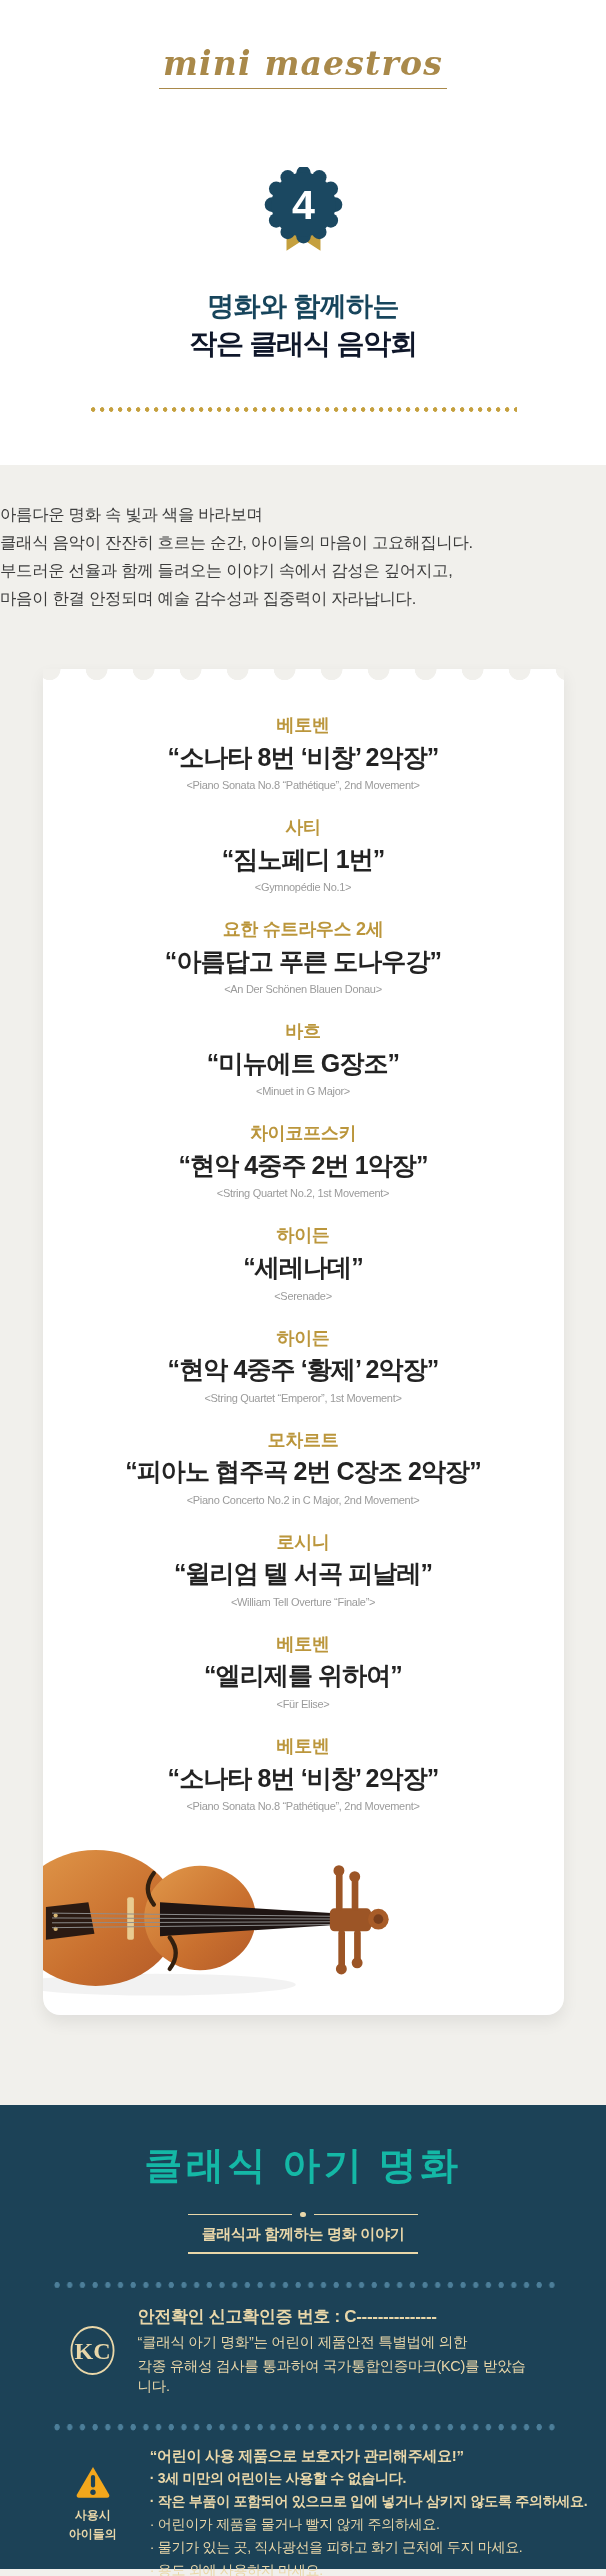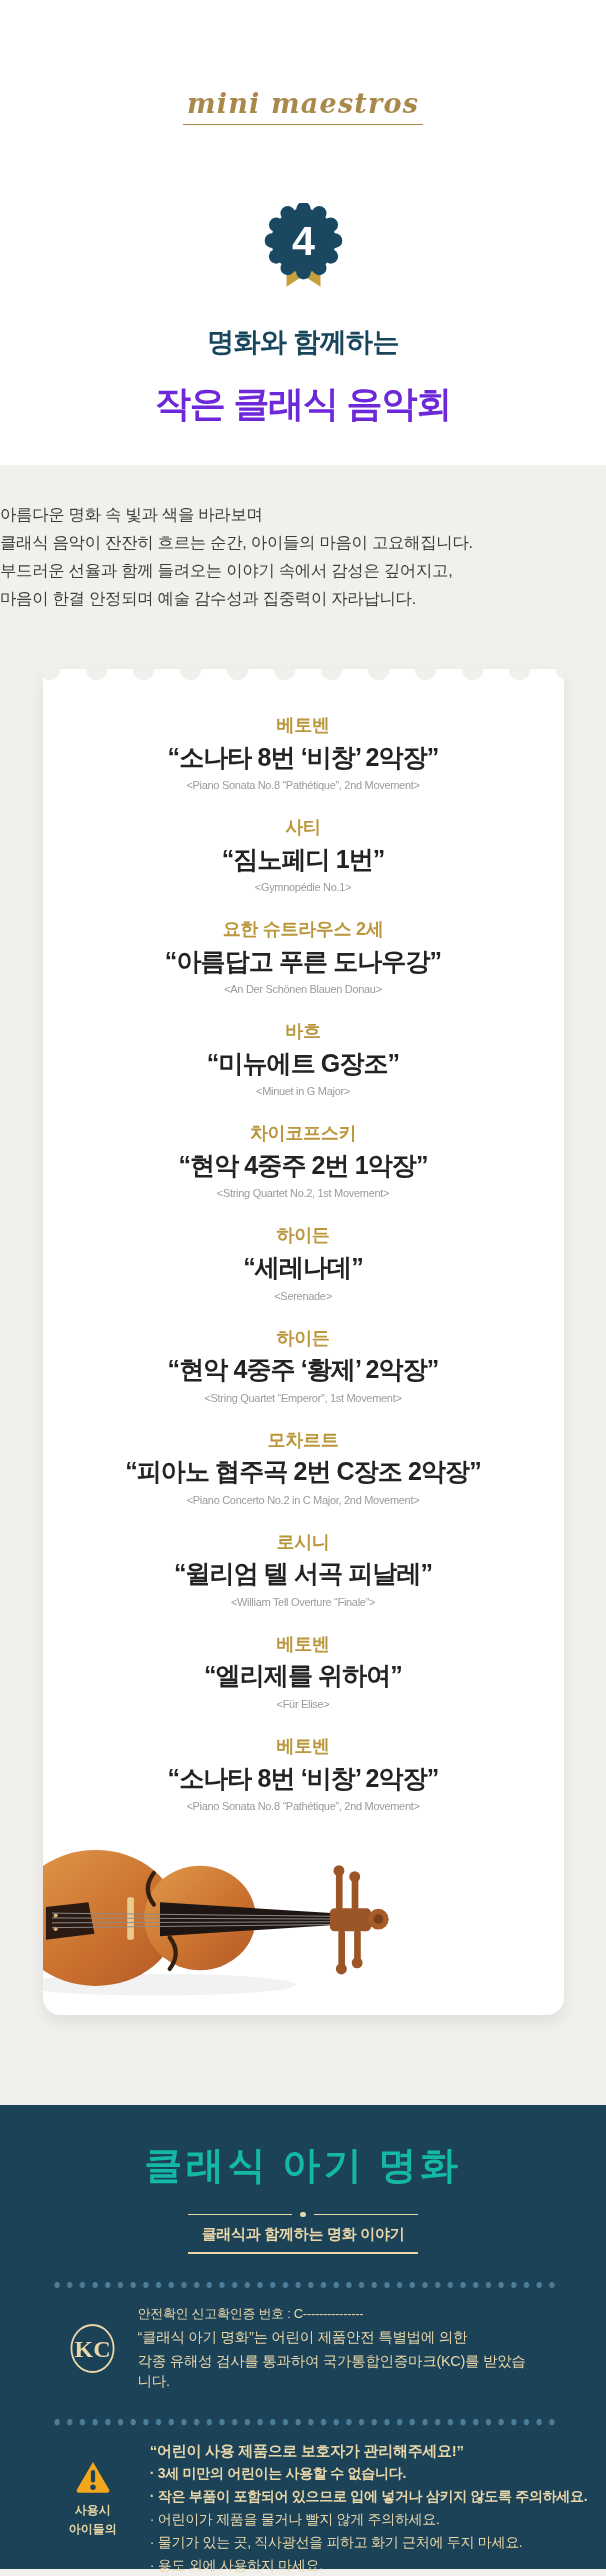--- a/index.html
+++ b/index.html
@@ -1,26 +1,26 @@
 <!DOCTYPE html>
 <html style="font-size:9.7px"><head>
 <meta charset="utf-8">
 <style>
   html,body{margin:0;padding:0;}
   body{font-family:"Liberation Sans","DejaVu Sans",sans-serif; background:#ffffff;}
   .page{position:relative;width:606px;height:2576px;margin:0 auto;background:#ffffff;overflow:hidden;}
 
   
   .top-section{position:relative;height:465px;background:#ffffff;text-align:center;}
-  .logo-script{display:inline-block;margin-top:88px;font-family:"DejaVu Serif","Liberation Serif",serif;
-    font-style:italic;font-weight:bold;font-size:27px;color:#a9894a;letter-spacing:1.2px;
+  .logo-script{display:inline-block;margin-top:44px;font-family:"DejaVu Serif","Liberation Serif",serif;
+    font-style:italic;font-weight:bold;font-size:33px;color:#a9894a;letter-spacing:1.2px;
     border-bottom:1.8px solid #a9894a;padding:0 3.6px 4.8px 3.6px;}
   .badge-wrap{margin-top:78px;height:85px;}
   .main-title-1{margin-top:36px;font-size:27px;font-weight:700;color:#17455c;letter-spacing:-0.6px;}
-  .main-title-2{margin-top:20px;font-size:36px;font-weight:800;color:#6d28d9;letter-spacing:-1.2px;}
+  .main-title-2{margin-top:1px;font-size:28px;font-weight:800;color:#0f172a;letter-spacing:-1.2px;}
   .gold-dots{width:428px;height:4.8px;margin:44px auto 0 auto;
     background-image:radial-gradient(circle at 4.2px 2.4px,#c5a03e 1.9px,rgba(0,0,0,0) 2.5px);
     background-size:9px 4.8px;background-repeat:repeat-x;}
 
   
   .mid-section{position:relative;height:1640px;background:#f1f0ec;}
   .intro{padding-top:35px;text-align:left;font-size:16.4px;line-height:28px;color:#3d3d3d;letter-spacing:-0.3px;}
   .card{position:relative;width:521px;height:1346px;margin:57px auto 0 auto;background:#ffffff;
     border-radius:0 0 17px 17px;box-shadow:0 7.3px 15.8px rgba(0,0,0,0.07);box-sizing:border-box;
     padding-top:44px;overflow:hidden;}
@@ -42,21 +42,21 @@
   .fdivider .ln{position:absolute;top:2.4px;height:1.2px;background:#e9d7a9;width:104px;}
   .fdivider .ln.l{left:0;} .fdivider .ln.r{right:0;}
   .fdivider .dt{position:absolute;left:50%;top:0;width:5.5px;height:5.5px;margin-left:-2.7px;border-radius:50%;background:#e9d7a9;}
   .product-subtitle{margin-top:7.3px;font-size:15px;font-weight:600;color:#e9d7a9;letter-spacing:-0.3px;}
   .sub-underline{width:230px;height:1.2px;background:#e9d7a9;margin:8.5px auto 0 auto;}
   .teal-dots{width:504px;height:6.7px;margin:28px auto 0 auto;
     background-image:radial-gradient(ellipse 2.4px 2.9px at 6px 3px,#4c7e99 2.3px,rgba(0,0,0,0) 2.9px);
     background-size:12.7px 6.7px;background-repeat:repeat-x;}
   .cert{display:flex;align-items:center;justify-content:center;gap:22px;margin-top:17px;text-align:left;}
   .cert-text{max-width:400px;}
-  .cert-heading{font-size:13px;font-weight:400;letter-spacing:-0.3px;}
+  .cert-heading{font-size:17px;font-weight:700;letter-spacing:-0.3px;}
   .cert-line{margin-top:4.8px;font-size:14.5px;font-weight:400;letter-spacing:-0.3px;line-height:19.4px;}
   .caution{display:flex;justify-content:center;gap:20.6px;margin-top:15.8px;text-align:left;}
   .caution-left{width:73px;text-align:center;padding-top:18px;}
   .caution-label{margin-top:6px;font-size:12px;font-weight:700;line-height:19.4px;}
   .caution-right{max-width:400px;}
   .caution-headline{font-size:15px;font-weight:700;letter-spacing:-0.3px;}
   .bullet{margin-top:4.8px;font-size:14px;font-weight:400;letter-spacing:-0.3px;white-space:nowrap;}
   .bullet.bold{font-weight:700;}
   .bottom-strip{height:7.3px;background:#f1f0ec;}
 </style>

